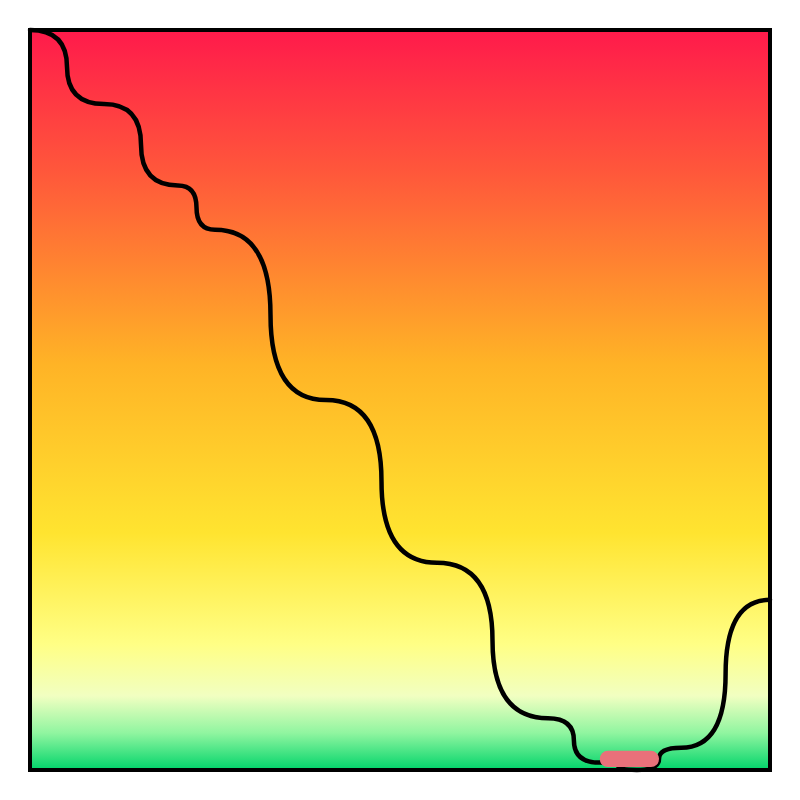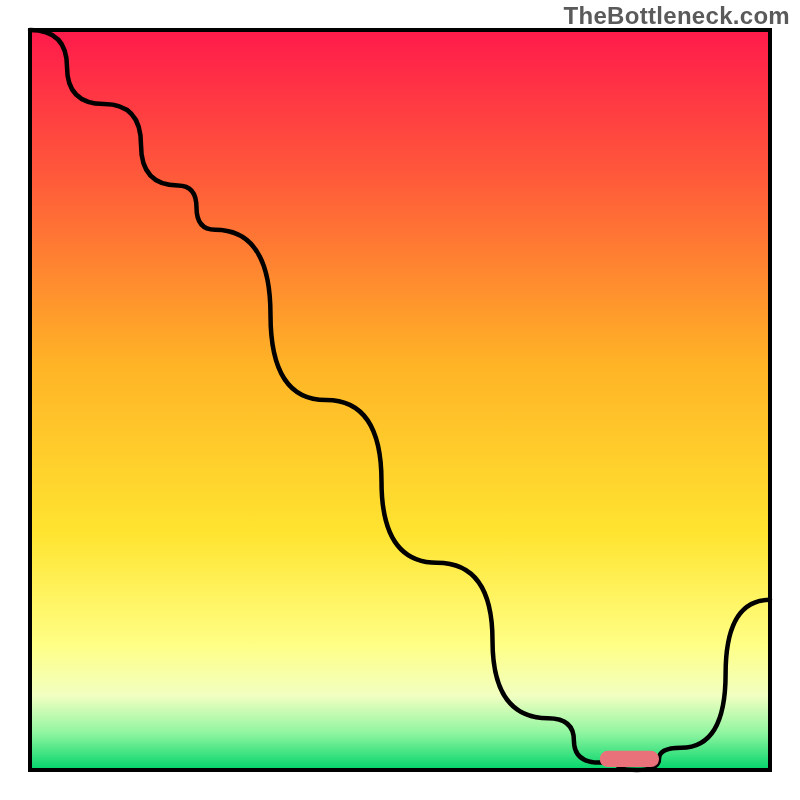--- a/index.html
+++ b/index.html
@@ -27,21 +27,20 @@
   }
   svg.chart {
     position: absolute;
     left: 0;
     top: 0;
   }
 </style>
 </head>
 <body>
 <div class="wrap">
-  <div class="watermark">TheBottleneck.com</div>
 
   <svg class="chart" width="800" height="800" viewBox="0 0 800 800">
     <defs>
 
       <linearGradient id="bg-grad" x1="0" y1="0" x2="0" y2="1">
         <stop id="g0" offset="0%" stop-color="#ff1a4b"></stop>
         <stop id="g1" offset="20%" stop-color="#ff5a3a"></stop>
         <stop id="g2" offset="45%" stop-color="#ffb326"></stop>
         <stop id="g3" offset="68%" stop-color="#ffe430"></stop>
         <stop id="g4" offset="83%" stop-color="#ffff85"></stop>

